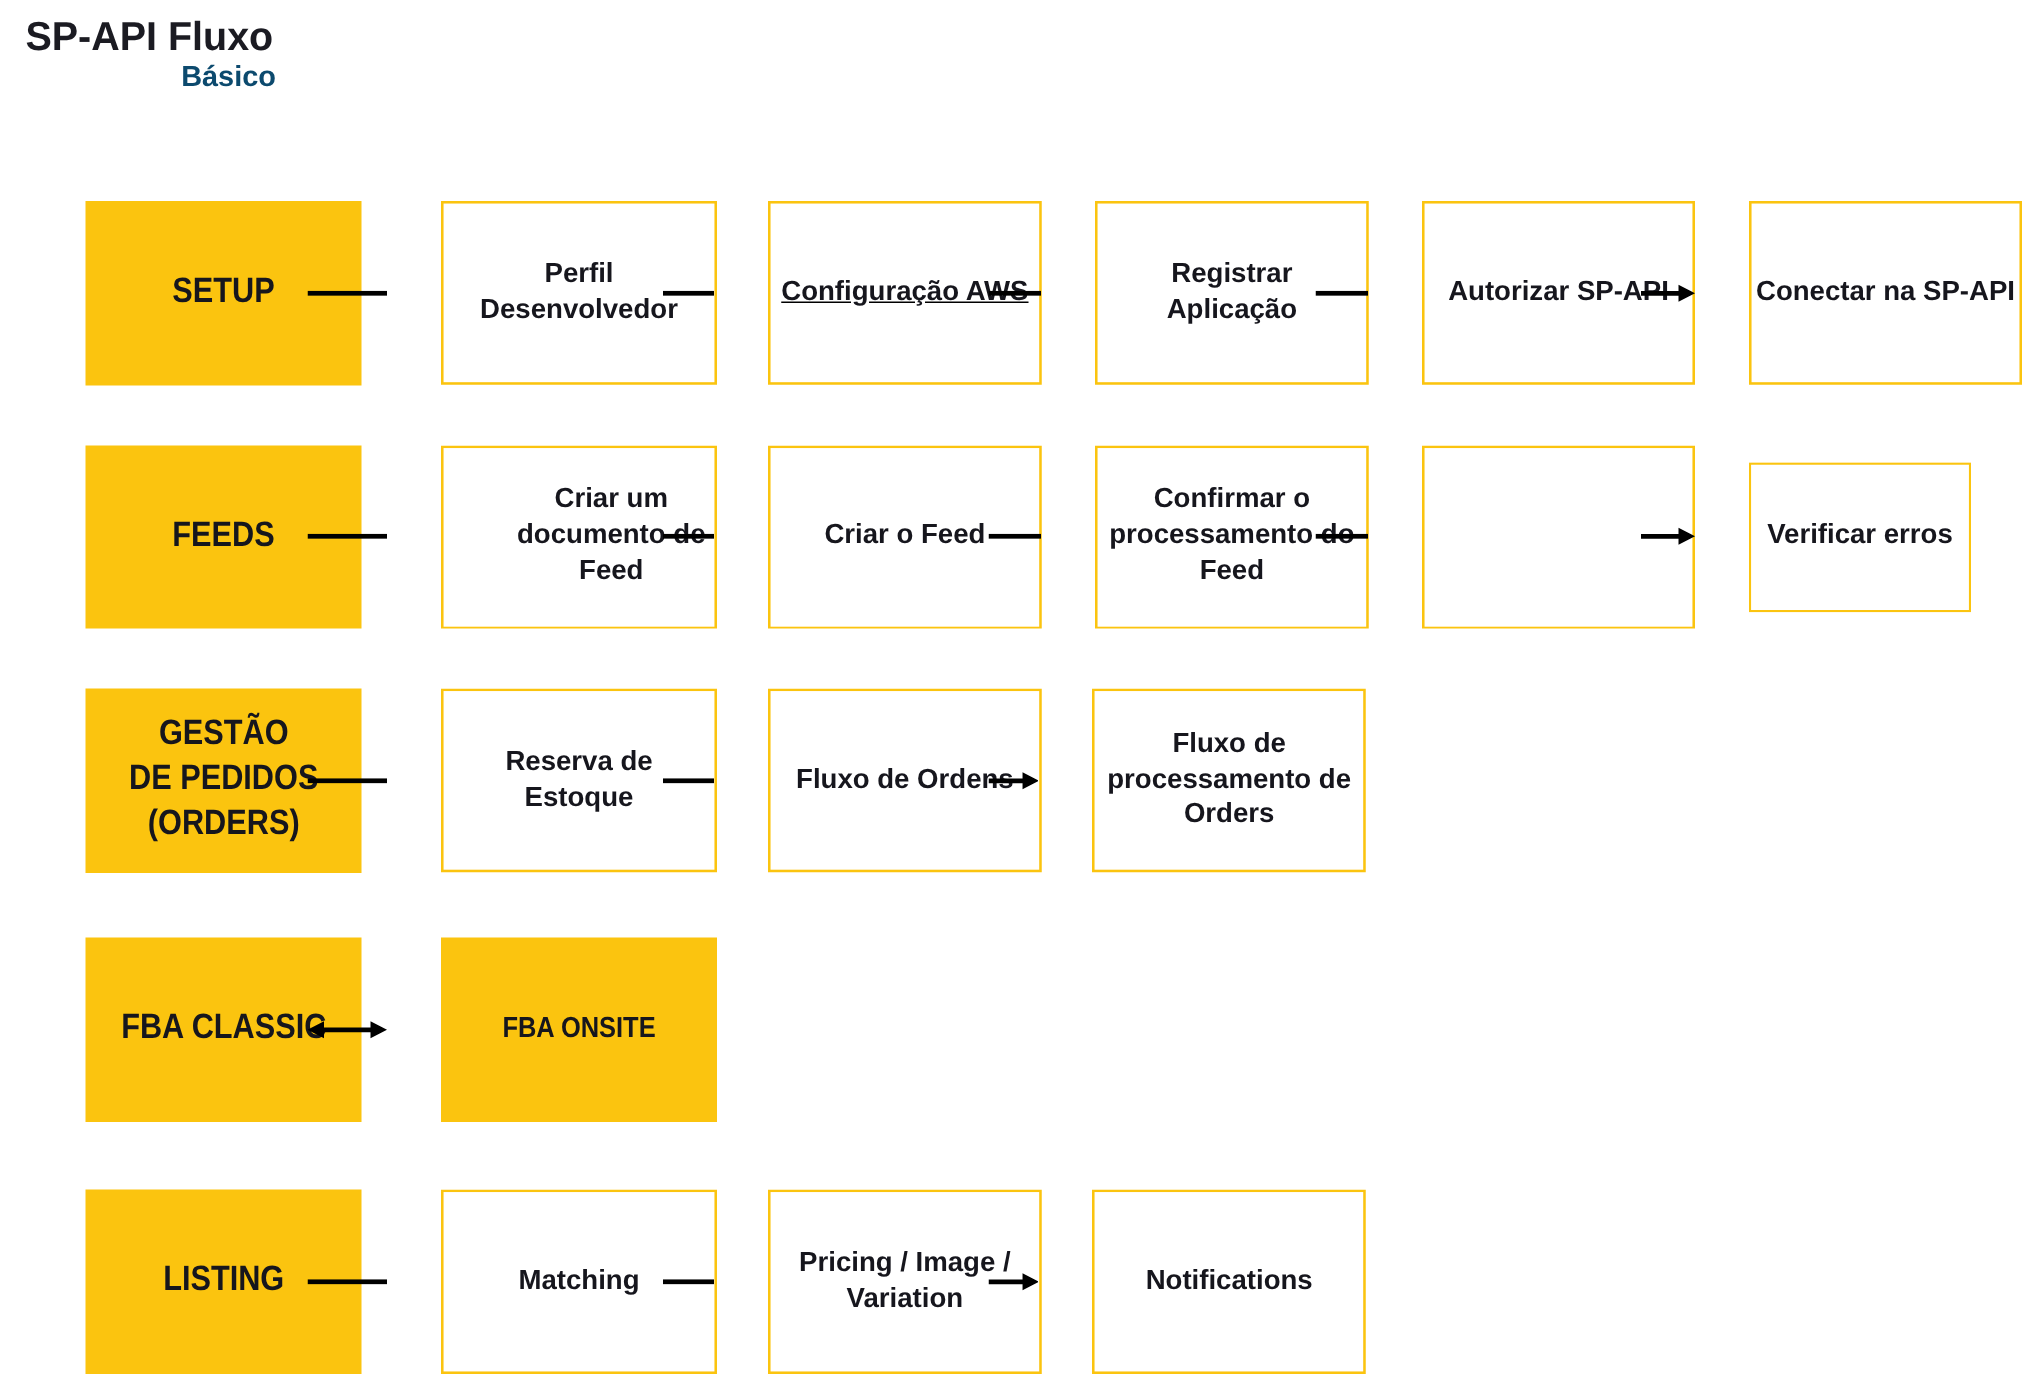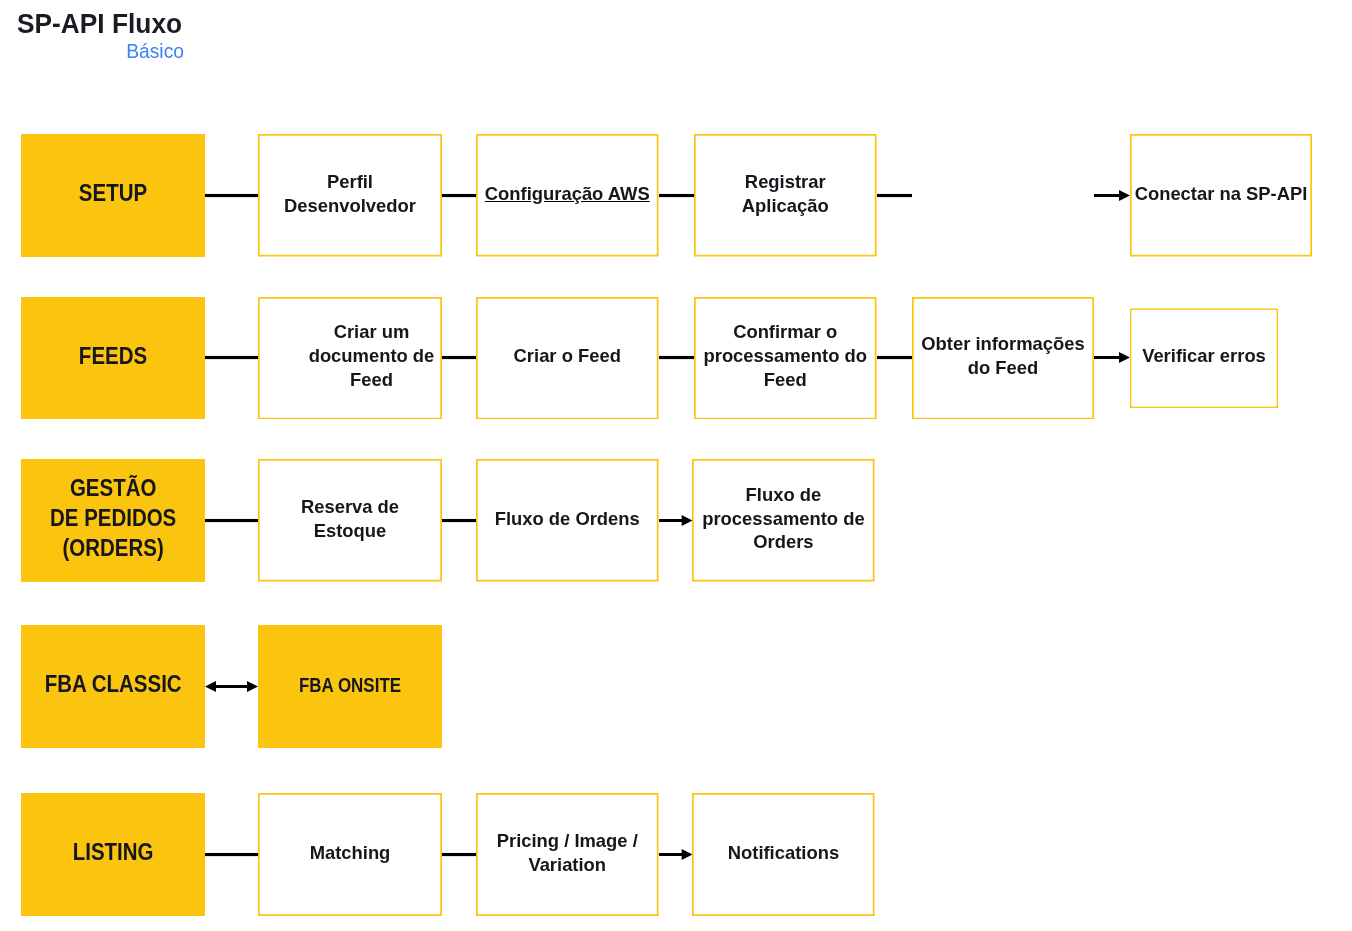--- a/index.html
+++ b/index.html
@@ -12,29 +12,29 @@
   #canvas { position:relative; width:1352px; height:931px; }
 
   .title {
     position:absolute; left:17.2px; top:11.3px;
     font-size:26.9px; font-weight:700; color:#1b1b22;
     white-space:nowrap; line-height:1;
     transform:scaleX(0.978); transform-origin:left top;
   }
   .subtitle {
     position:absolute; left:15px; top:41.6px; width:169px;
-    text-align:right; font-size:19.3px; font-weight:400; color:#3b82f6;
+    text-align:right; font-size:19.3px; font-weight:700; color:#0c4a6e;
     white-space:nowrap; line-height:1;
   }
 
   .flow-row { position:absolute; left:0; width:1352px; }
 
   .node {
     position:absolute; box-sizing:border-box;
-    display:flex; align-items:center; justify-content:center;
+    display:flex; align-items:center; justify-content:center;margin-left:36px;
   }
   .node .lbl {
     display:block; text-align:center; white-space:pre-line;
     color:#16161d; font-weight:700;
     font-size:18.4px; line-height:23.8px;
     position:relative; top:-1.7px;
   }
   .node.fill    { background:#fbc40f; }
   .node.outline { background:#ffffff; }
   .node .frame  { position:absolute; left:0; top:0; width:100%; height:100%; pointer-events:none; }
@@ -68,20 +68,26 @@
         </svg>
       <span class="lbl">Configuração AWS</span>
     </div>
     <div class="node outline" style="left:694px;top:0;width:182.5px;height:122.5px;">
       <svg class="frame" width="182.5" height="122.5" viewBox="0 0 182.5 122.5">
           <rect x="0.85" y="0.85" width="180.8" height="120.8" fill="none" stroke="#fbc40f" stroke-width="1.7"></rect>
         </svg>
       <span class="lbl">Registrar
 Aplicação</span>
     </div>
+    <div class="node outline" style="left:912px;top:0;width:182px;height:122.5px;">
+      <svg class="frame" width="182" height="122.5" viewBox="0 0 182 122.5">
+          <rect x="0.85" y="0.85" width="180.3" height="120.8" fill="none" stroke="#fbc40f" stroke-width="1.7"></rect>
+        </svg>
+      <span class="lbl">Autorizar SP-API</span>
+    </div>
     <div class="node outline" style="left:1130px;top:0;width:182px;height:122.5px;">
       <svg class="frame" width="182" height="122.5" viewBox="0 0 182 122.5">
           <rect x="0.85" y="0.85" width="180.3" height="120.8" fill="none" stroke="#fbc40f" stroke-width="1.7"></rect>
         </svg>
       <span class="lbl">Conectar na SP-API</span>
     </div>
     <div class="arrow" style="left:205px;top:54.75px;width:53px;height:13px;">
       <svg width="53" height="13" viewBox="0 0 53 13">
           <rect x="0" y="4.95" width="53" height="3.15" fill="#000000"></rect>
         </svg>
@@ -131,22 +137,20 @@
           <rect x="0.85" y="0.85" width="180.8" height="120.8" fill="none" stroke="#fbc40f" stroke-width="1.7"></rect>
         </svg>
       <span class="lbl">Confirmar o
 processamento do
 Feed</span>
     </div>
     <div class="node outline" style="left:912px;top:0;width:182px;height:122.5px;">
       <svg class="frame" width="182" height="122.5" viewBox="0 0 182 122.5">
           <rect x="0.85" y="0.85" width="180.3" height="120.8" fill="none" stroke="#fbc40f" stroke-width="1.7"></rect>
         </svg>
-      <span class="lbl">Obter informações
-do Feed</span>
     </div>
     <div class="node outline" style="left:1130px;top:0;width:148px;height:122.5px;align-items:center;">
       <svg class="frame" width="182" height="122.5" viewBox="0 0 182 122.5">
           <rect x="0.85" y="0.85" width="180.3" height="120.8" fill="none" stroke="#fbc40f" stroke-width="1.7"></rect>
         </svg>
       <span class="lbl">Verificar erros</span>
     </div>
     <div class="arrow" style="left:205px;top:54.75px;width:53px;height:13px;">
       <svg width="53" height="13" viewBox="0 0 53 13">
           <rect x="0" y="4.95" width="53" height="3.15" fill="#000000"></rect>

